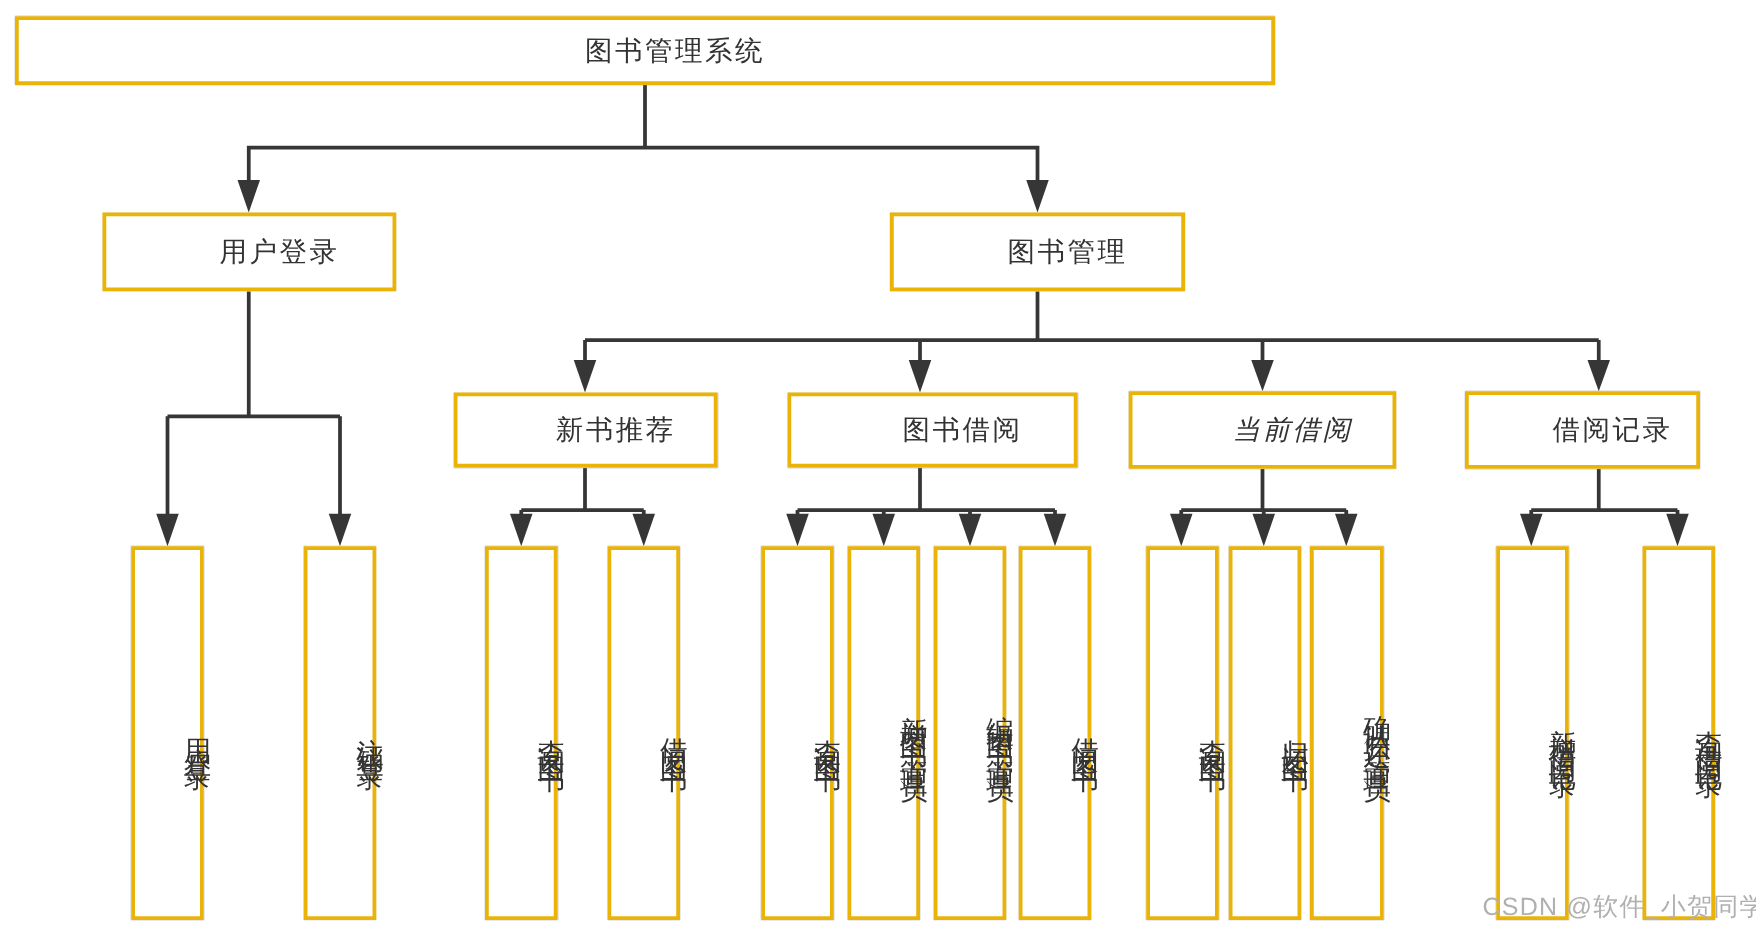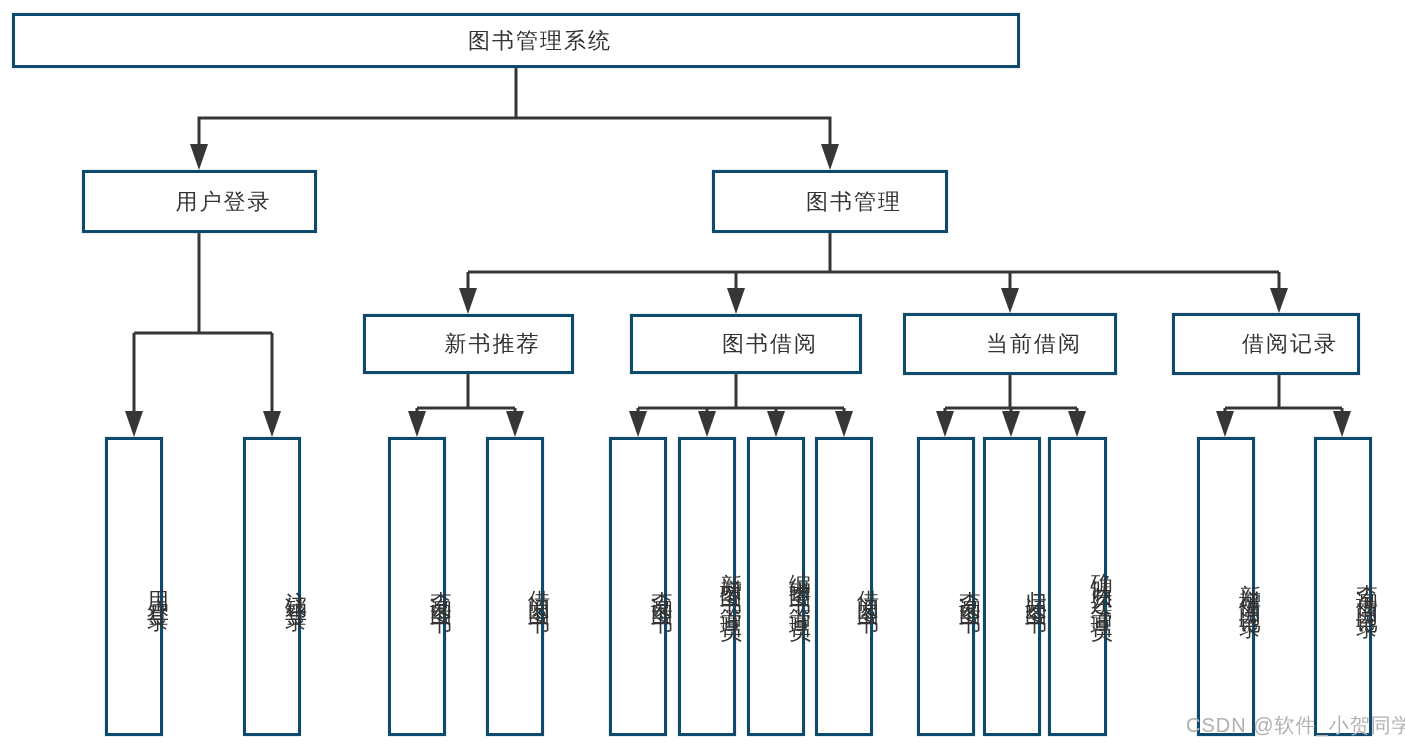--- a/index.html
+++ b/index.html
@@ -8,21 +8,21 @@
     width:1405px;height:747px;
     background:#ffffff;
     font-family:"Liberation Sans","DejaVu Sans",sans-serif;
     overflow:hidden;
   }
   #wires{position:absolute;left:0;top:0;width:1405px;height:747px;}
   .box{
     position:absolute;
     box-sizing:border-box;
     background:#ffffff;
-    border:3px solid #0c4a6e;
+    border:3px solid #eab308;
     color:#333333;
     display:flex;
     align-items:center;
     justify-content:center;
     box-shadow:0 0 1px #9a9a9a;
     padding-left:48px;
   }
   .hbox{font-size:22px;letter-spacing:2px;white-space:nowrap;}
   .leaf{top:437px;width:58px;height:299px;}
   .vtext{
@@ -32,21 +32,21 @@
     letter-spacing:7px;
     line-height:1;
     color:#333333;
   }
   
   .n-root{left:12px;top:13px;width:1008px;height:55px;}
   .n-user{left:82px;top:170px;width:235px;height:63px;}
   .n-mgmt{left:712px;top:170px;width:236px;height:63px;}
   .n-rec {left:363px;top:314px;width:211px;height:60px;}
   .n-bor {left:630px;top:314px;width:232px;height:60px;}
-  .n-cur {left:903px;top:313px;width:214px;height:62px;}
+  .n-cur {left:903px;top:313px;width:214px;height:62px;font-style:italic;}
   .n-log {left:1172px;top:313px;width:188px;height:62px;}
   .lf1{left:105px;}  .lf2{left:243px;}
   .lf3{left:388px;}  .lf4{left:486px;}
   .lf5{left:609px;}  .lf6{left:678px;}
   .lf7{left:747px;}  .lf8{left:815px;}
   .lf9{left:917px;}  .lf10{left:983px;}
   .lf11{left:1048px;width:59px;}
   .lf12{left:1197px;} .lf13{left:1314px;}
   #watermark{
     position:absolute;

